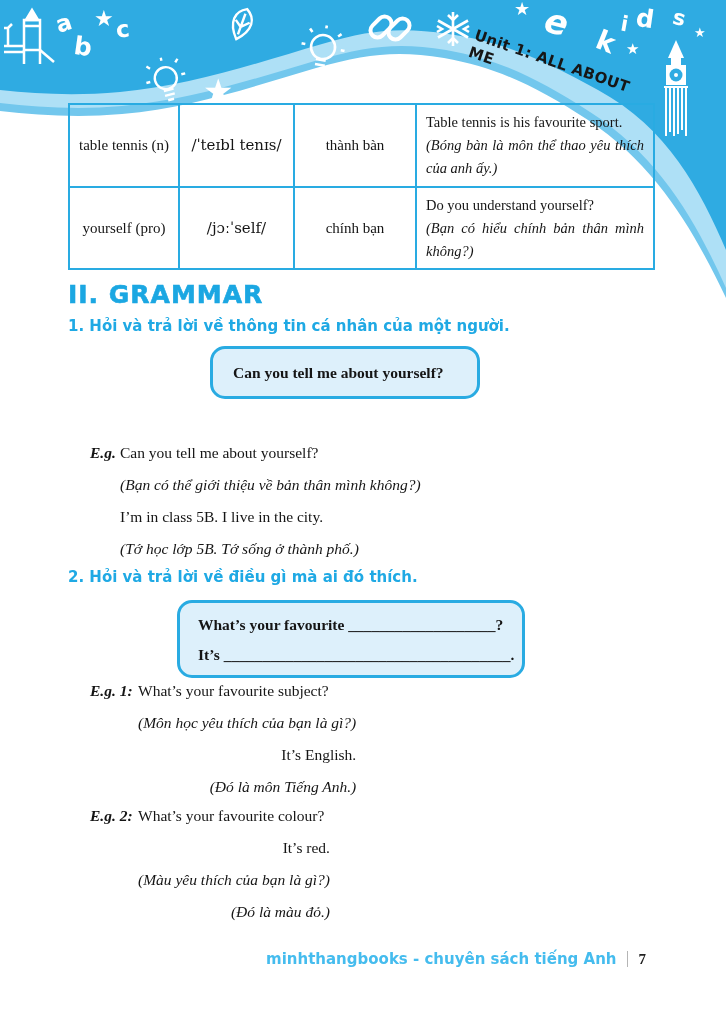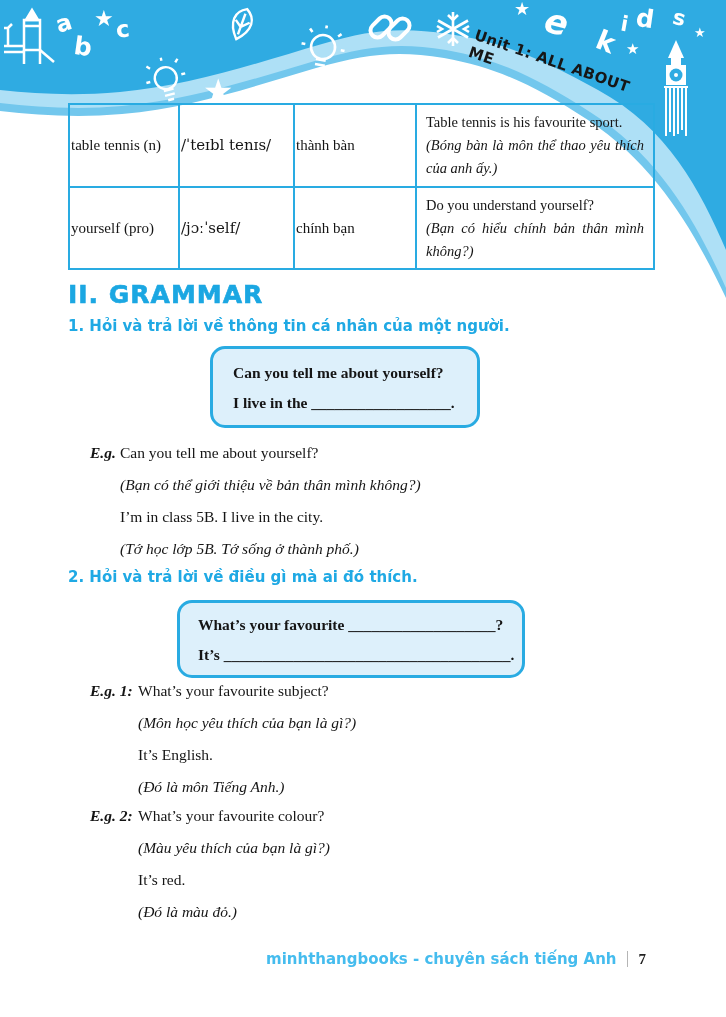--- a/index.html
+++ b/index.html
@@ -15,21 +15,21 @@
   .hstar{position:absolute;color:#fff;font-family:"DejaVu Sans",sans-serif;line-height:1;}
   .unit-title{
     position:absolute;left:478px;top:26px;width:190px;
     transform:rotate(19deg);transform-origin:left top;
     font-family:"DejaVu Sans","Liberation Sans",sans-serif;
     font-weight:800;font-size:15px;letter-spacing:.4px;color:#161616;
   }
   
   .vocab{position:absolute;left:68px;top:103px;border-collapse:collapse;table-layout:fixed;}
   .vocab td{border:2px solid #29ABE2;vertical-align:middle;font-size:15px;}
-  .vocab td.c{}
+  .vocab td.c{text-align:center;}
   .vocab td.ex{font-size:14.5px;padding:6px 9px;line-height:1.58;vertical-align:middle;}
   .vocab .ex-vi{font-style:italic;text-align:justify;}
   .ph{font-family:"DejaVu Serif","Liberation Serif",serif;}
   
   .grammar-title{
     position:absolute;left:68px;top:280px;margin:0;
     font-family:"DejaVu Sans","Liberation Sans",sans-serif;
     font-size:25px;font-weight:800;letter-spacing:1px;color:#1BA7E2;
     -webkit-text-stroke:.6px #1BA7E2;
   }
@@ -40,21 +40,21 @@
   }
   .gbox{
     position:absolute;background:#DDF0FB;border:3px solid #29ABE2;border-radius:15px;
     font-weight:bold;font-size:15.5px;
   }
   .gbox .bline{line-height:29.5px;white-space:nowrap;}
   .eg{position:absolute;font-size:15.5px;}
   .eg-line{line-height:32px;white-space:nowrap;}
   .eg-label{font-weight:bold;font-style:italic;display:inline-block;}
   .lab30{width:30px;} .lab48{width:48px;}
-  .ind30{margin-left:30px;} .ind48{margin-left:48px;}
+  .ind30{margin-left:30px;} .ind48{margin-left:48px;text-align:right;}
   .vi{font-style:italic;}
   
   .footer{
     position:absolute;left:0;top:948px;width:646px;text-align:right;
     font-size:15px;line-height:22px;
   }
   .footer .brand{
     color:#45BCEE;font-weight:bold;
     font-family:"DejaVu Sans","Liberation Sans",sans-serif;
   }
@@ -181,21 +181,20 @@
   </tr>
 </tbody>
   </table>
 
 <h2 class="grammar-title">II. GRAMMAR</h2>
 
 <h3 class="point-heading" style="top:317px">1. Hỏi và trả lời về thông tin cá nhân của một người.</h3>
 
 <div class="gbox" style="left:210px;top:346px;width:224px;padding:9px 20px 8px">
   <div class="bline">Can you tell me about yourself?</div>
-  <div class="bline">I live in the __________________.</div>
 </div>
 
 <div class="eg" style="left:90px;top:437px">
   <div class="eg-line">
     <span class="eg-label lab30">E.g.</span><span>Can you tell me about yourself?</span>
   </div>
   <div class="eg-line vi ind30">(Bạn có thể giới thiệu về bản thân mình không?)</div>
   <div class="eg-line ind30">I’m in class 5B. I live in the city.</div>
   <div class="eg-line vi ind30">(Tớ học lớp 5B. Tớ sống ở thành phố.)</div>
 </div>
@@ -213,20 +212,20 @@
   </div>
   <div class="eg-line vi ind48">(Môn học yêu thích của bạn là gì?)</div>
   <div class="eg-line ind48">It’s English.</div>
   <div class="eg-line vi ind48">(Đó là môn Tiếng Anh.)</div>
 </div>
 
 <div class="eg" style="left:90px;top:800px">
   <div class="eg-line">
     <span class="eg-label lab48">E.g. 2:</span><span>What’s your favourite colour?</span>
   </div>
+  <div class="eg-line ind48">It’s red.</div>
   <div class="eg-line vi ind48">(Màu yêu thích của bạn là gì?)</div>
-  <div class="eg-line ind48">It’s red.</div>
   <div class="eg-line vi ind48">(Đó là màu đỏ.)</div>
 </div>
 
 <div class="footer">
   <span class="brand">minhthangbooks - chuyên sách tiếng Anh</span><span class="pageno">7</span>
 </div>
 
 </body></html>

